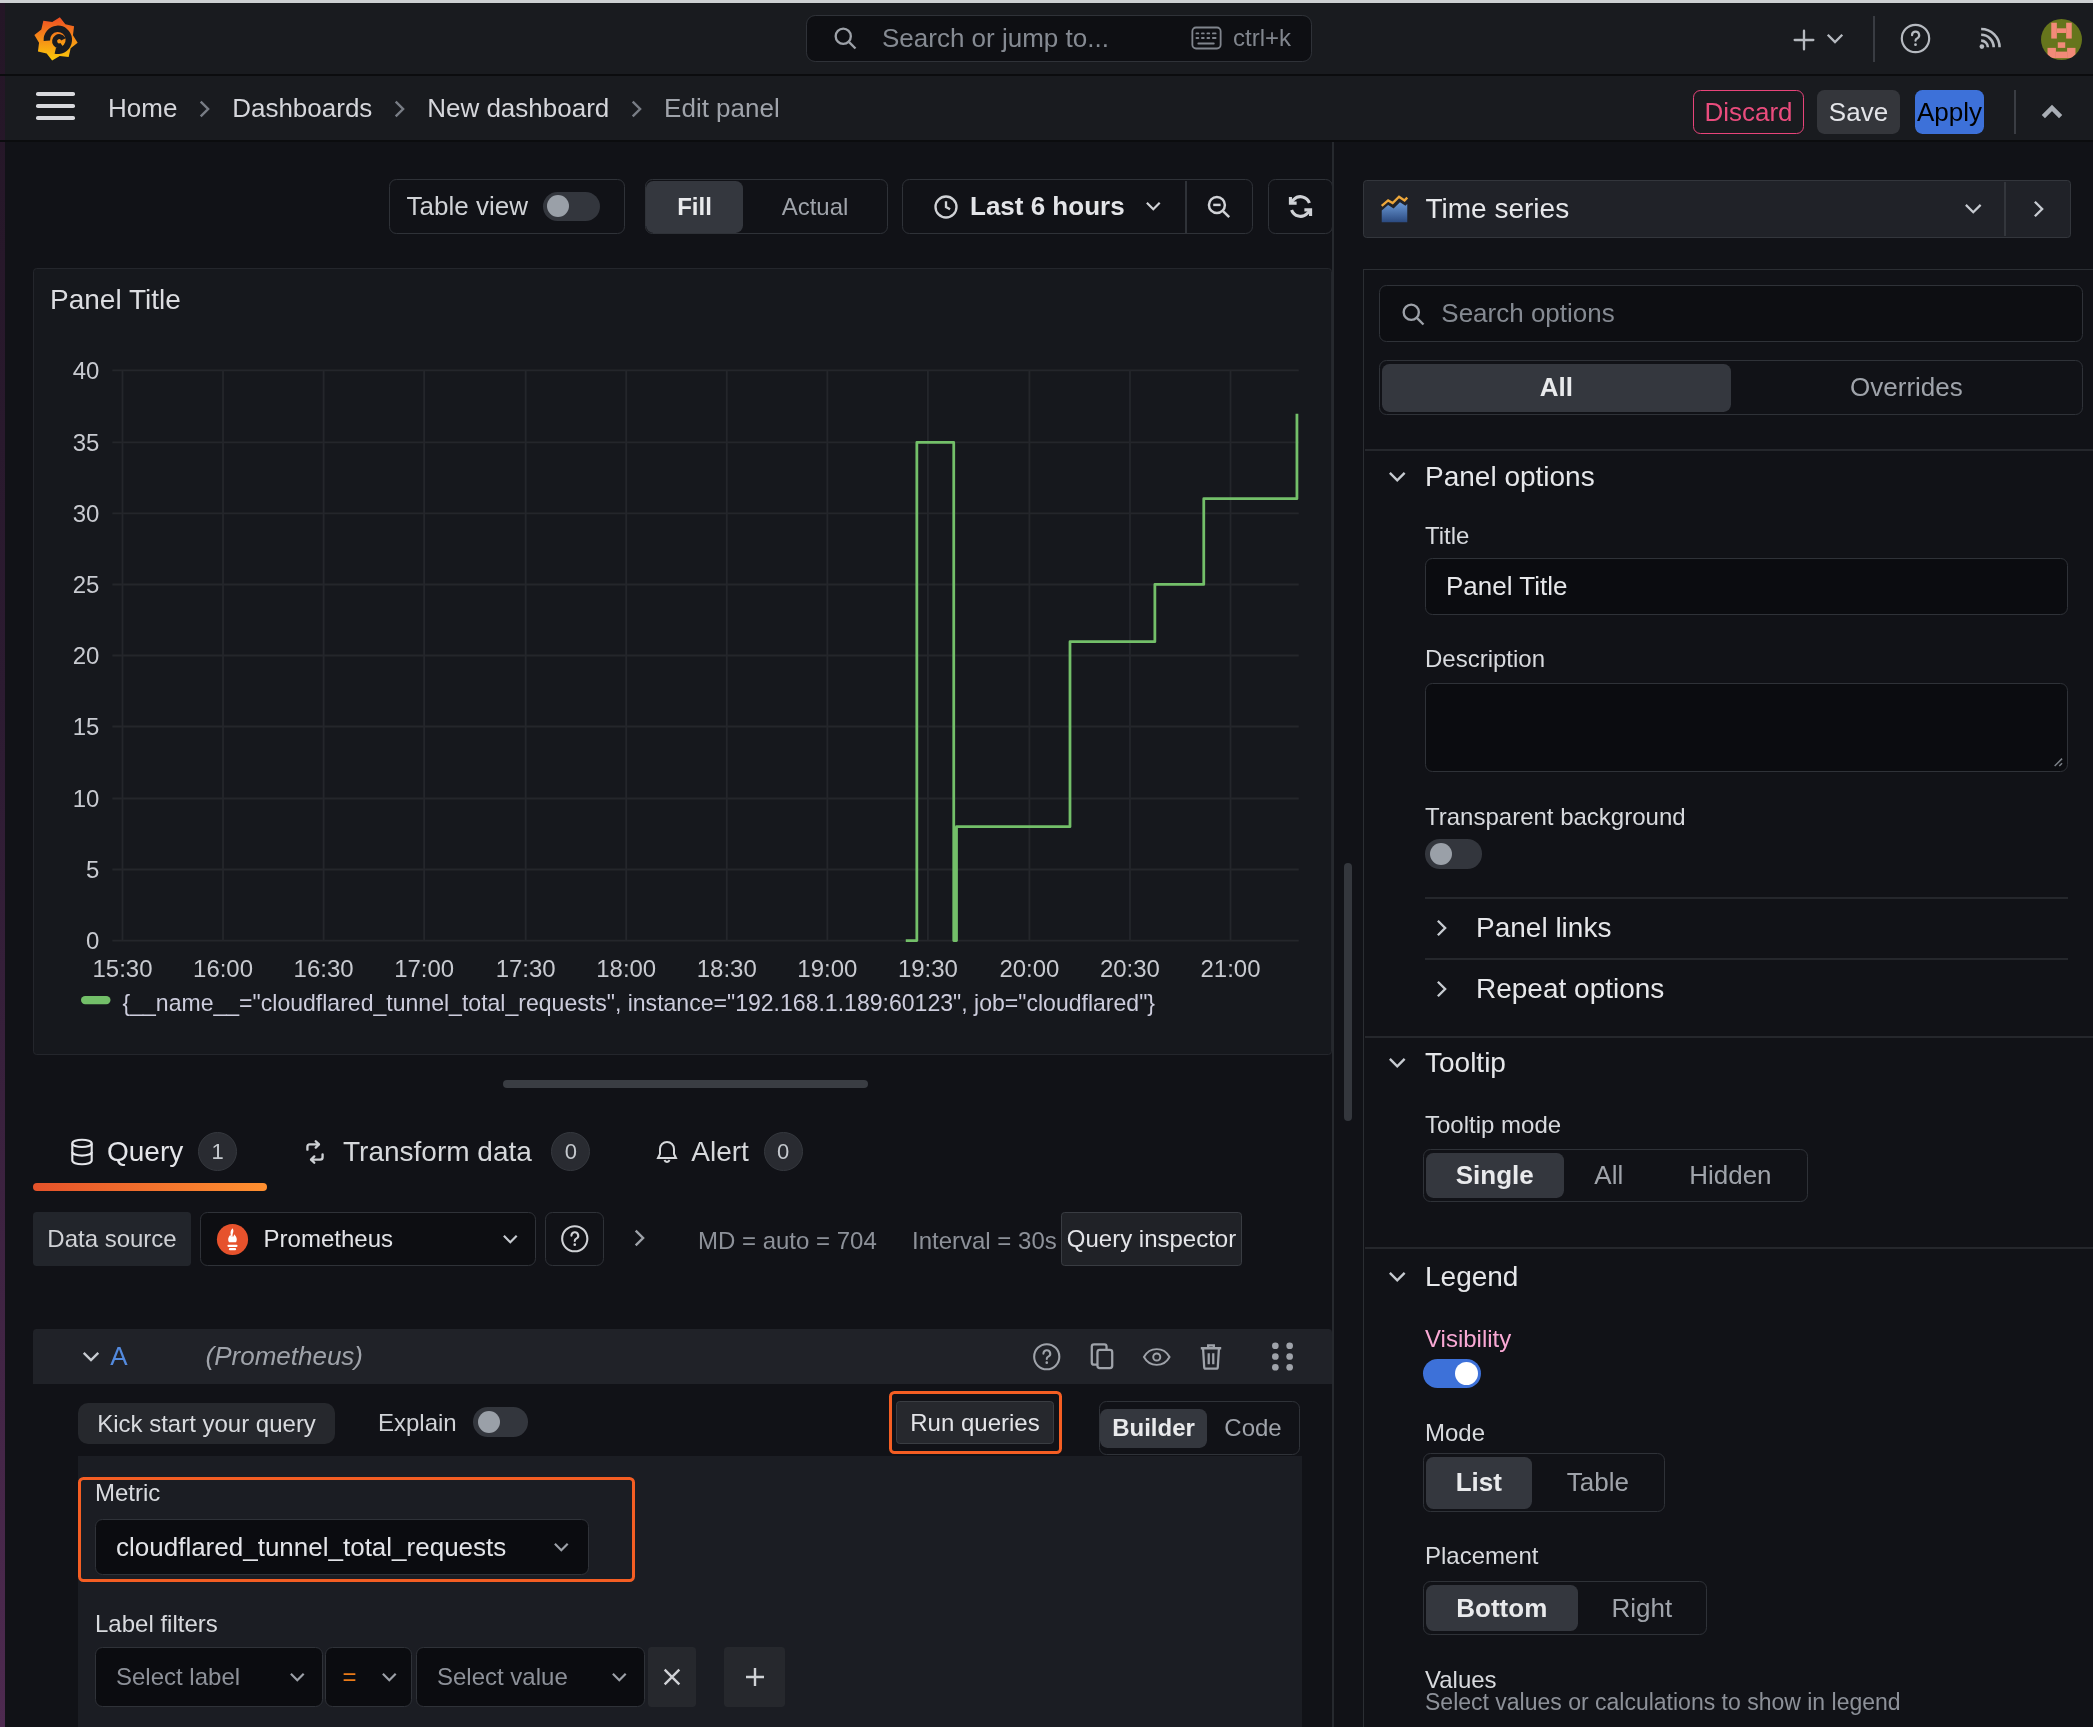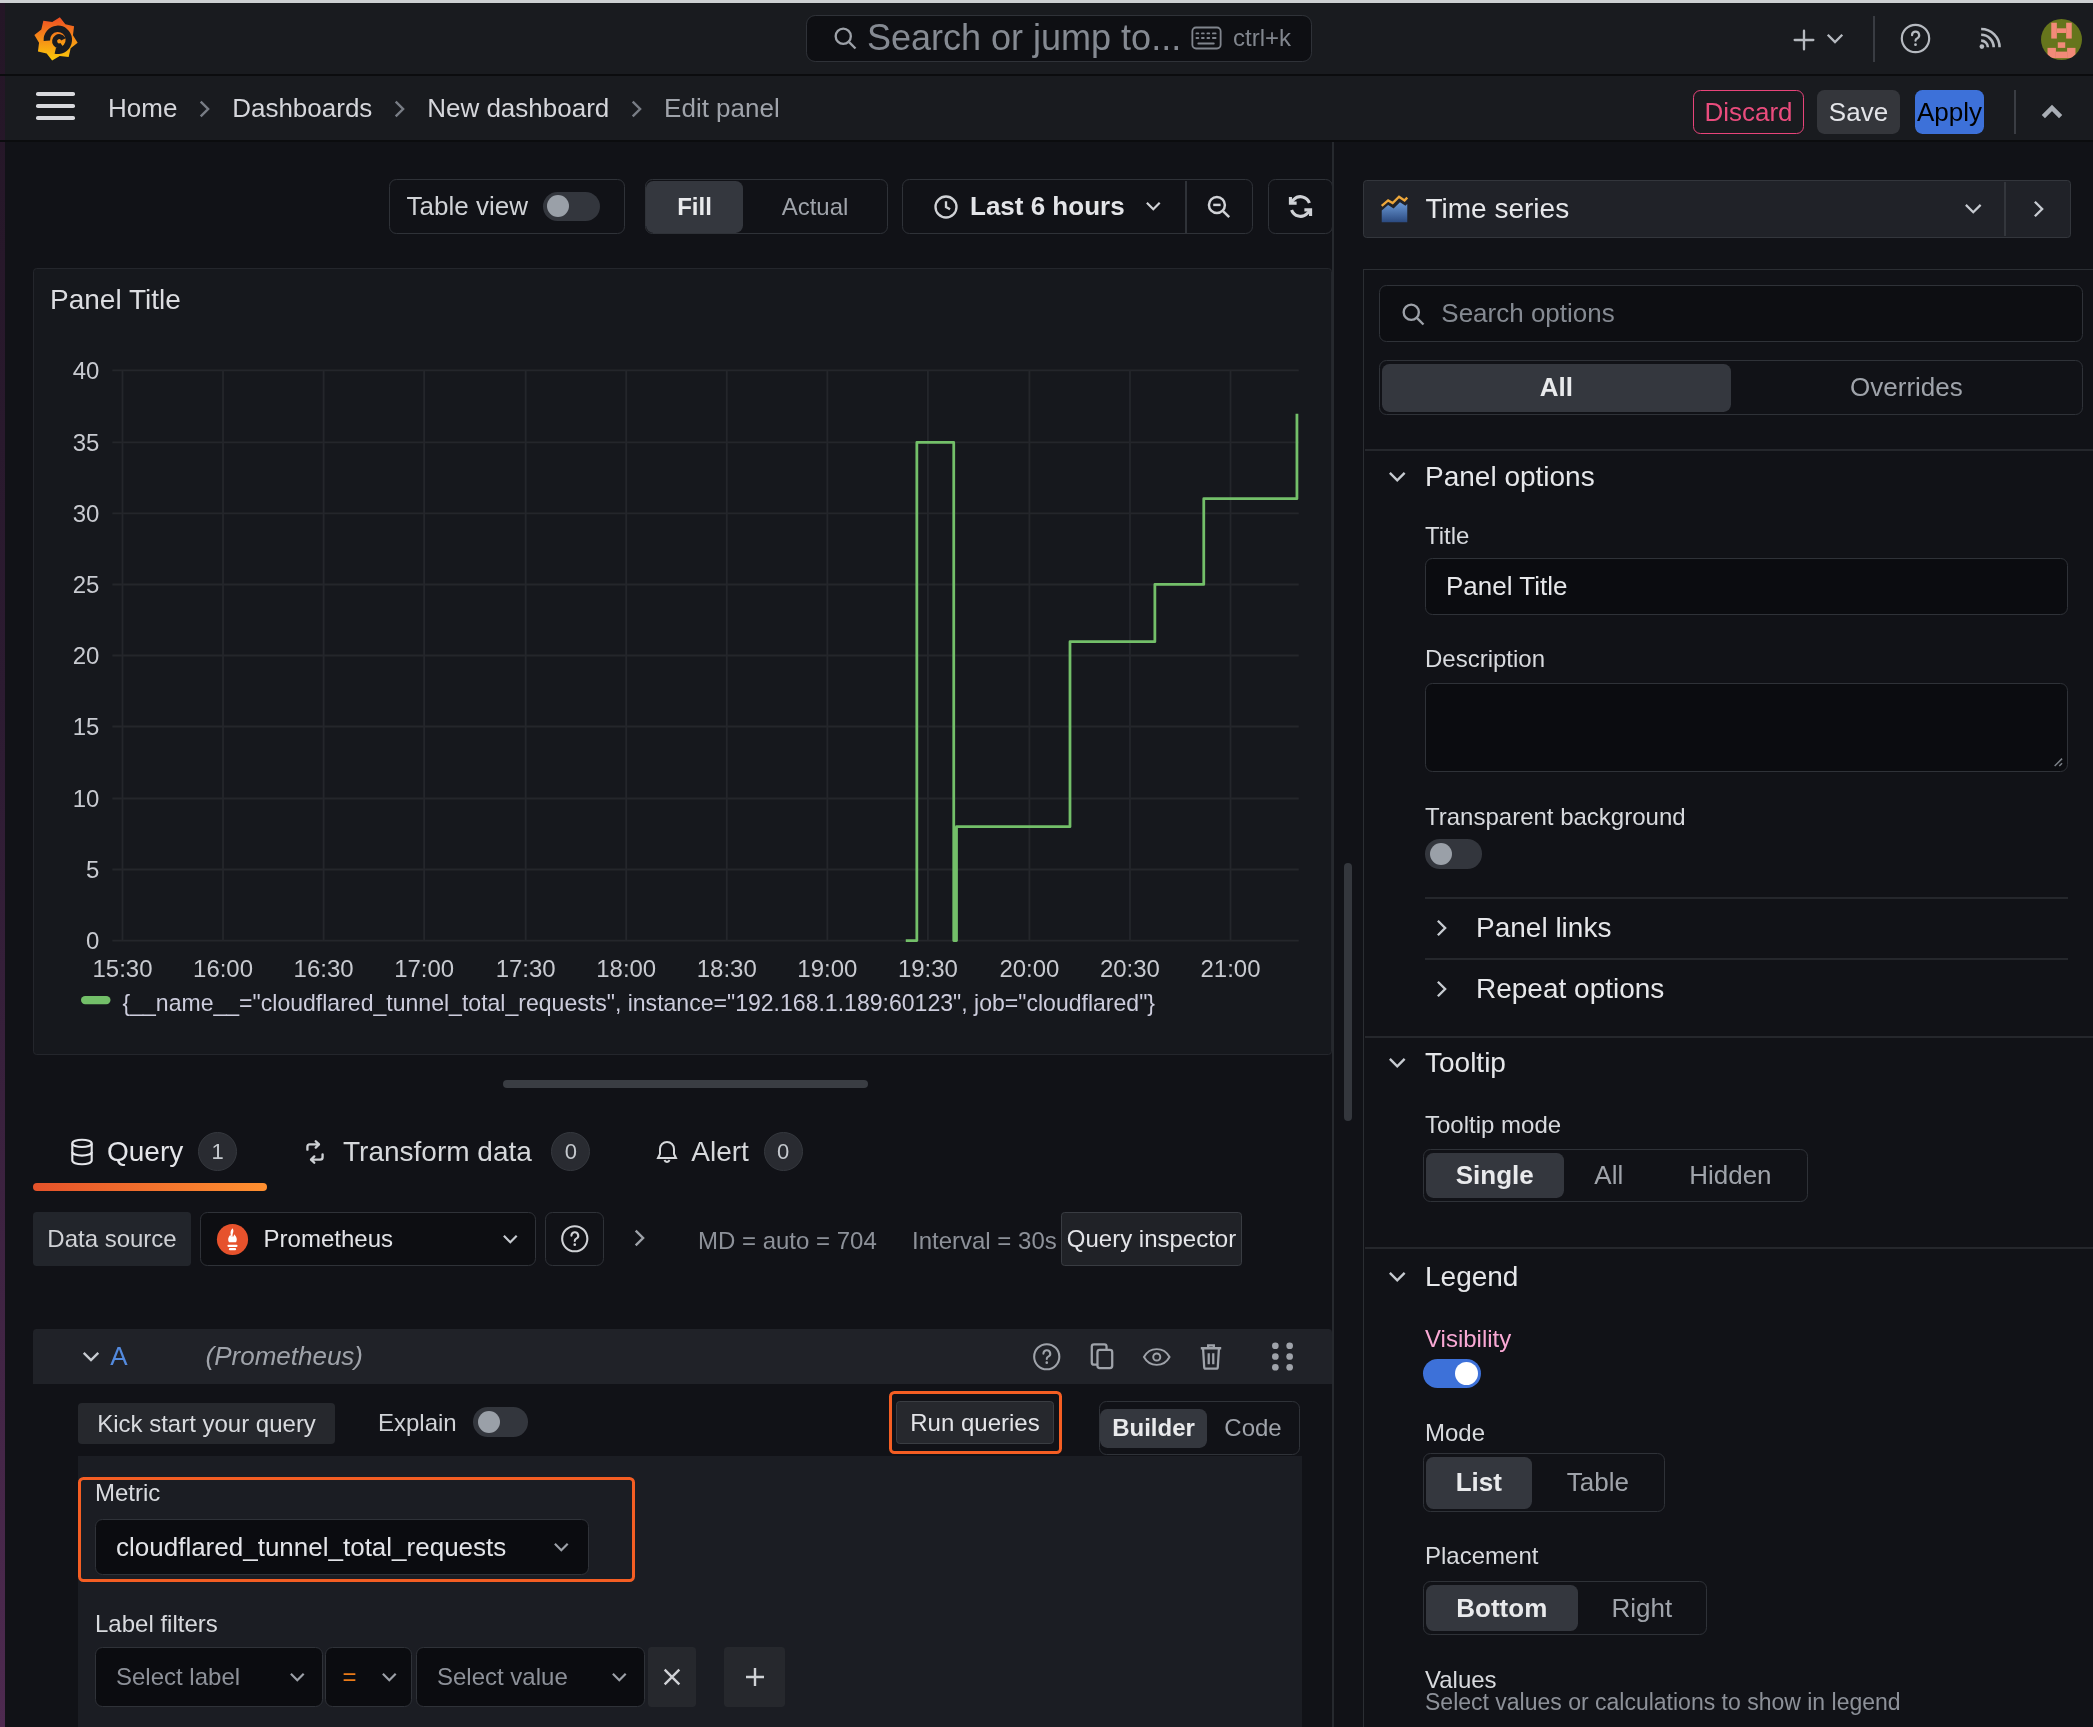--- a/index.html
+++ b/index.html
@@ -34,21 +34,21 @@
     <path fill="url(#glg)" d="M28.2 3.4 L34.2 11.0 L43.7 13.2 L42.5 22.9 L47.6 31.2 L40.0 37.2 L37.8 46.7 L28.1 45.5 L19.8 50.6 L13.8 43.0 L4.3 40.8 L5.5 31.1 L0.4 22.8 L8.0 16.8 L10.2 7.3 L19.9 8.5 Z"></path>
     <circle cx="26" cy="28" r="12" fill="none" stroke="#191b1f" stroke-width="7" stroke-dasharray="60 16" transform="rotate(175 26 28)"></circle>
     <circle cx="27.5" cy="29.5" r="5" fill="none" stroke="#191b1f" stroke-width="5.5" stroke-dasharray="24 8" transform="rotate(55 27.5 29.5)"></circle>
   </svg>
 
   <div class="ab inp fx" style="left:806px;top:14.8px;width:506px;height:47px;border-radius:9.2px;background:#0e0f13">
     <svg style="margin-left:24px" width="28" height="28" viewBox="0 0 24 24" fill="none" stroke="#9da1a8" stroke-width="2">
         <circle cx="10.5" cy="10.5" r="6.5"></circle>
         <line x1="15.5" y1="15.5" x2="21" y2="21"></line>
       </svg>
-    <span class="t2" style="font-size:36px;margin-left:8px;color:#858a92">Search or jump to...</span>
+    <span class="t2" style="font-size:26px;margin-left:23px;color:#858a92">Search or jump to...</span>
     <span class="fx" style="margin-left:auto;margin-right:20px;gap:11px">
       <svg width="31" height="24" viewBox="0 0 34 26" fill="none" stroke="#80858d" stroke-width="2">
           <rect x="1.5" y="1.5" width="31" height="23" rx="4"></rect>
           <path d="M6 8h2M12 8h2M18 8h2M24 8h3M6 13h2M12 13h2M18 13h2M24 13h3M8 19h17" stroke-linecap="round"></path>
         </svg>
       <span style="font-size:24px;color:#80858d">ctrl+k</span>
     </span>
   </div>
 
   <svg class="ab" style="left:1790px;top:26px" width="28" height="28" viewBox="0 0 24 24" fill="none" stroke="#b6bac0" stroke-width="2">
@@ -295,21 +295,21 @@
           <circle cx="5" cy="4" r="2.8"></circle>
           <circle cx="17" cy="4" r="2.8"></circle>
           <circle cx="5" cy="13" r="2.8"></circle>
           <circle cx="17" cy="13" r="2.8"></circle>
           <circle cx="5" cy="22" r="2.8"></circle>
           <circle cx="17" cy="22" r="2.8"></circle>
         </svg>
     </span>
   </div>
 
-  <div class="ab ctr" style="left:78px;top:1403px;width:257px;height:41px;background:#26282d;border-radius:4px;font-size:24px;color:#d8dade">Kick start your query</div>
+  <div class="ab ctr" style="left:78px;top:1403px;width:257px;height:41px;background:#26282d;border-radius:10px;font-size:24px;color:#d8dade">Kick start your query</div>
   <div class="ab" style="left:378px;top:1409px;font-size:24px;color:#d0d2d6">Explain</div>
   <div class="ab" style="left:473px;top:1407px;width:55px;height:29.5px;background:#33363d;border-radius:14.8px">
       <span style="position:absolute;left:4.6px;top:3.7px;width:22px;height:22px;border-radius:50%;background:#9aa0a8"></span>
     </div>
   <div class="ab" style="left:889px;top:1391px;width:173px;height:63px;border:3.7px solid #f55e23;border-radius:5.5px"></div>
   <div class="ab ctr" style="left:896px;top:1401px;width:158px;height:43px;background:#26282d;border:1.8px solid #3a3d42;border-radius:3.7px;font-size:24px;color:#e3e4e8">Run queries</div>
   <div class="ab bd fx" style="left:1099px;top:1401px;width:201px;height:54px;font-size:24px">
     <span class="segon ctr" style="width:107px;height:39px;font-weight:600">Builder</span>
     <span class="ctr" style="flex:1;color:#9fa3aa">Code</span>
   </div>

